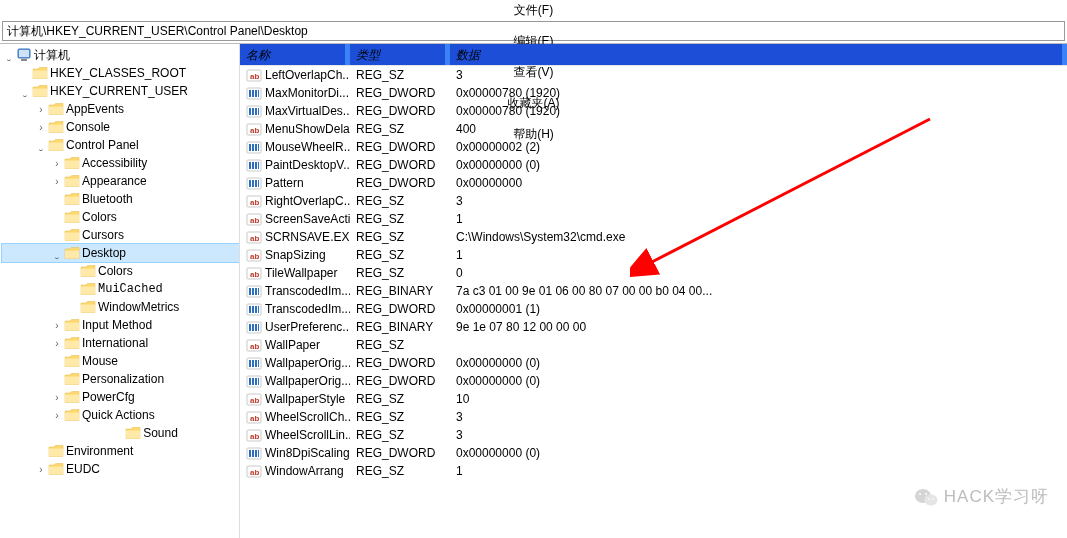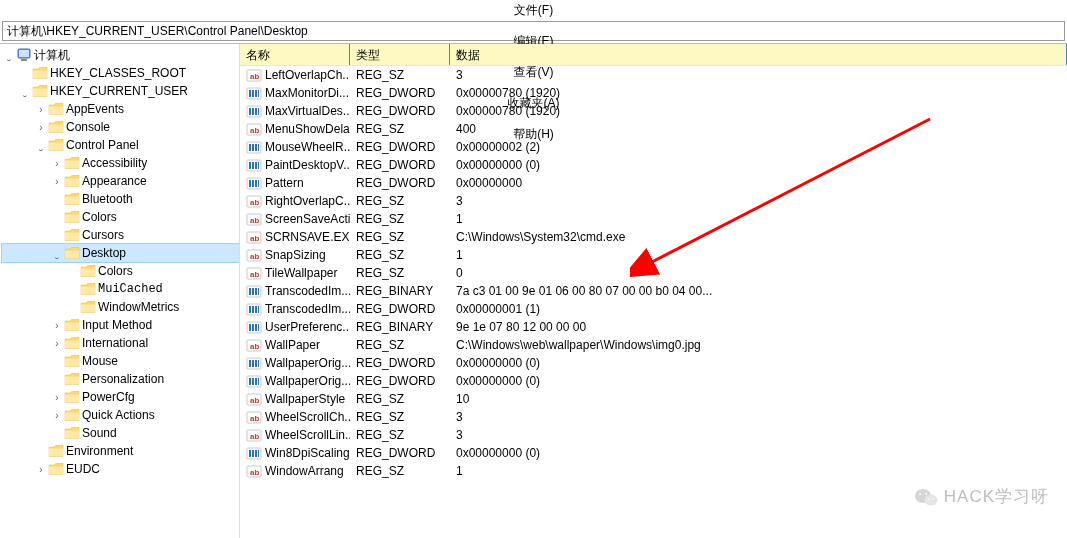--- a/index.html
+++ b/index.html
@@ -13,21 +13,21 @@
   .list { flex:1; overflow:auto; position:relative; }
   .tree ul { list-style:none; margin:0; padding:0;}
   .tree li { white-space:nowrap; }
   .trow { display:flex; align-items:center; height:18px; padding-left:0; cursor:default;}
   .trow.sel { background:#cce8ff; outline:1px solid #99d1ff; }
   .toggle { width:14px; text-align:center; font-size:10px; color:#666; flex:0 0 14px; font-family: "Segoe UI Symbol", sans-serif;}
   .ficon { width:16px; height:14px; margin-right:2px; flex:0 0 16px; display:inline-block; position:relative;}
   .ficon svg { position:absolute; top:0; left:0;}
   .tlabel { }
   .listhead { display:flex; border-bottom:1px solid #e5e5e5; height:22px; align-items:stretch; position:sticky; top:0; background:#fff; z-index:2;}
-  .col { border-right:1px solid #3b82f6; padding:3px 6px; background:#fef9c3; }
+  .col { border-right:5px solid #3b82f6; padding:3px 6px; background:#1d4ed8;font-style:italic; }
   .col.name { width:110px;}
   .col.type { width:100px;}
   .col.data { flex:1;}
   .lrow { display:flex; height:18px; align-items:center; cursor:default;}
   .lcell { padding:0 6px; overflow:hidden; white-space:nowrap; text-overflow:ellipsis;}
   .lcell.name { width:110px; display:flex; align-items:center;}
   .lcell.type { width:100px;}
   .lcell.data { flex:1;}
   .ricon { width:16px; height:14px; margin-right:3px; flex:0 0 16px; display:inline-block; position:relative;}
   .ricon svg { position:absolute; top:0; left:0;}
@@ -300,21 +300,21 @@
                         <span class="ficon">
                           <svg width="16" height="14" viewBox="0 0 16 14">
                             <path d="M1 3 L6 3 L7.5 1.5 L15 1.5 L15 12.5 L1 12.5 Z" fill="#ffd86b" stroke="#e0b84d" stroke-width="0.5"></path>
                             <path d="M1 4.5 L15 4.5 L15 12.5 L1 12.5 Z" fill="#ffe9a8"></path>
                           </svg>
                         </span>
                         <span class="tlabel">Quick Actions</span>
                       </div>
                     </li>
                     <li>
-                      <div class="trow" style="padding-left: 48px;">
+                      <div class="trow" style="padding-left: 48px; justify-content: center;">
                         <span class="toggle"></span>
                         <span class="ficon">
                           <svg width="16" height="14" viewBox="0 0 16 14">
                             <path d="M1 3 L6 3 L7.5 1.5 L15 1.5 L15 12.5 L1 12.5 Z" fill="#ffd86b" stroke="#e0b84d" stroke-width="0.5"></path>
                             <path d="M1 4.5 L15 4.5 L15 12.5 L1 12.5 Z" fill="#ffe9a8"></path>
                           </svg>
                         </span>
                         <span class="tlabel">Sound</span>
                       </div>
                     </li>
@@ -587,21 +587,20 @@
         <div class="lcell name">
           <span class="ricon">
             <svg width="16" height="14" viewBox="0 0 16 14">
               <rect x="1" y="2" width="14" height="11" rx="1" fill="#fff" stroke="#c9c9c9"></rect>
               <text x="4" y="11" font-size="8" fill="#c0392b" font-weight="bold">ab</text>
             </svg>
           </span>
           <span>WallPaper</span>
         </div>
         <div class="lcell type">REG_SZ</div>
-        <div class="lcell data">C:\Windows\web\wallpaper\Windows\img0.jpg</div>
       </div>
       <div class="lrow">
         <div class="lcell name">
           <span class="ricon">
             <svg width="16" height="14" viewBox="0 0 16 14">
               <rect x="1" y="2" width="14" height="11" rx="1" fill="#fff" stroke="#c9c9c9"></rect>
               <rect x="3" y="4" width="2" height="7" fill="#2c6fbb"></rect>
               <rect x="6" y="4" width="2" height="7" fill="#2c6fbb"></rect>
               <rect x="9" y="4" width="2" height="7" fill="#2c6fbb"></rect>
               <rect x="12" y="4" width="1" height="7" fill="#2c6fbb"></rect>

